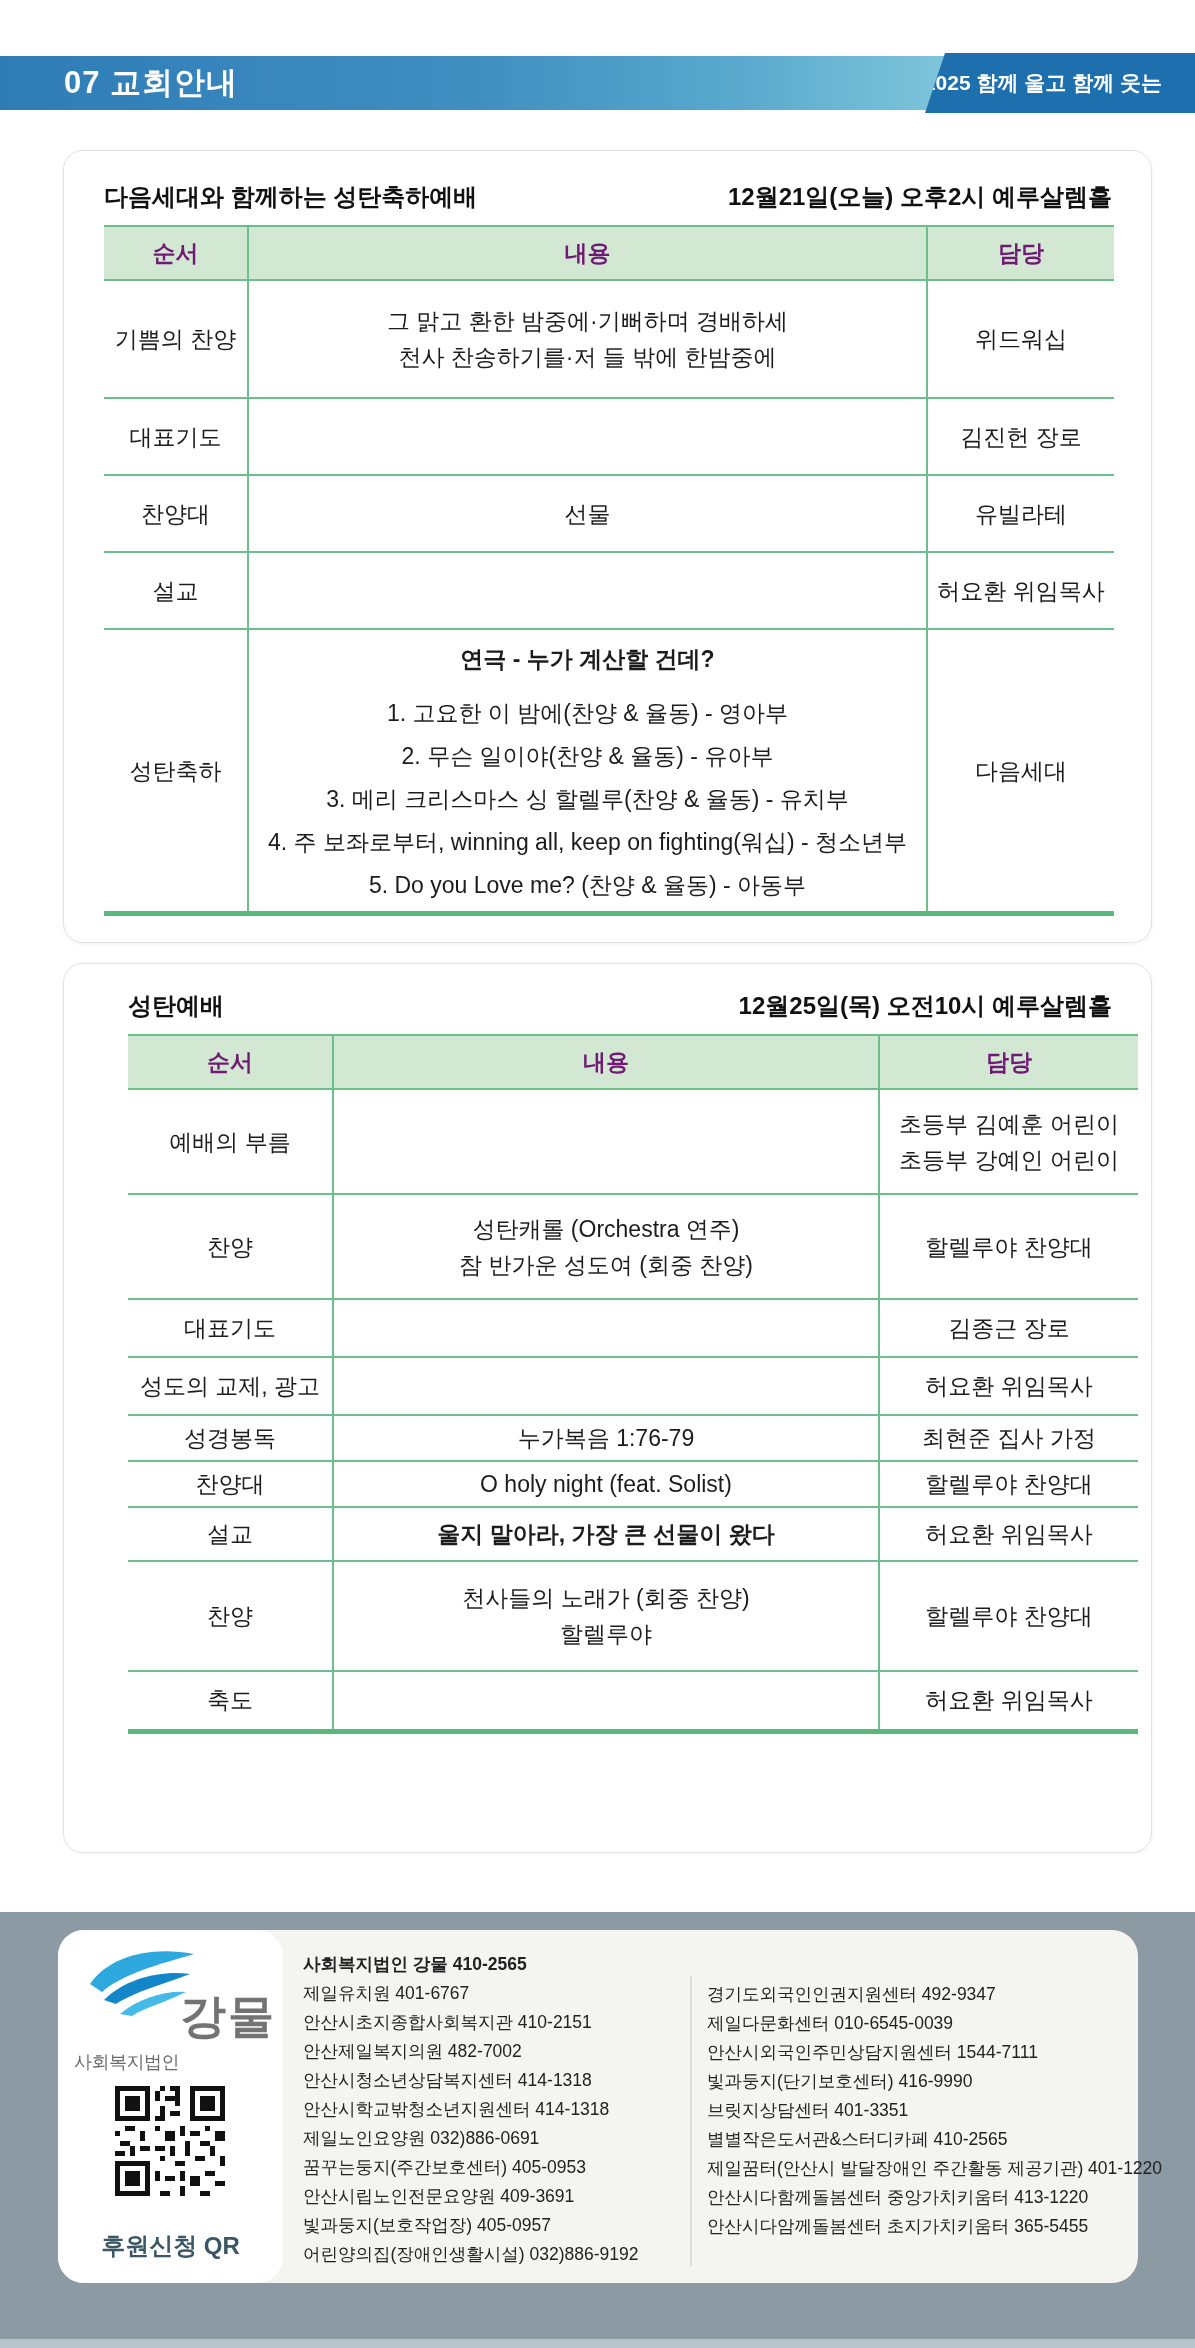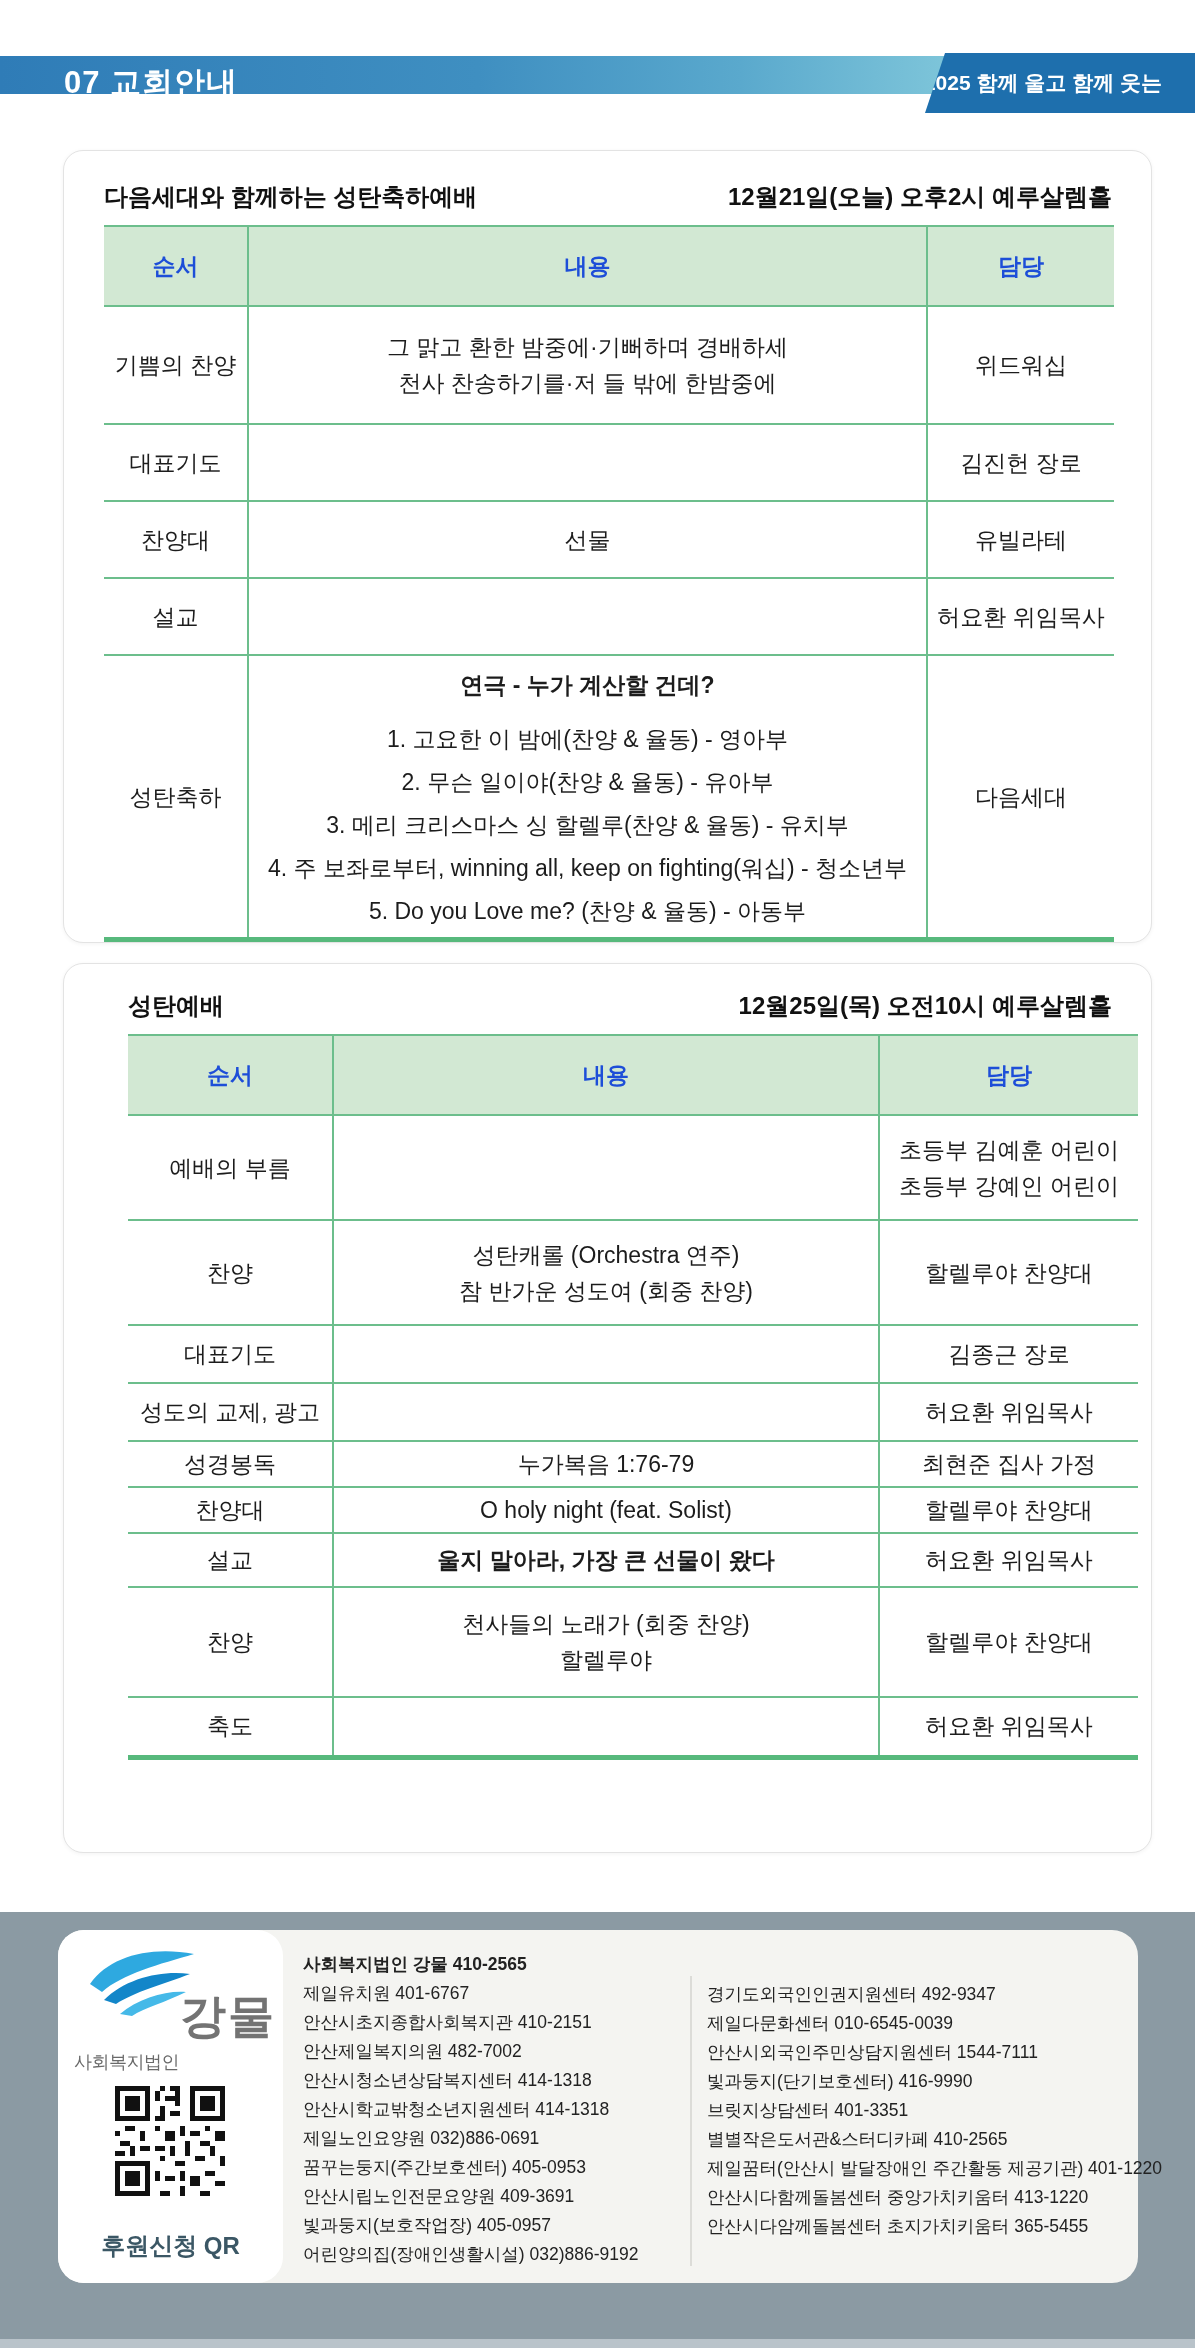--- a/index.html
+++ b/index.html
@@ -4,21 +4,21 @@
 <style>
   * { margin:0; padding:0; box-sizing:border-box; }
   html,body { width:1195px; }
   body {
     position:relative; width:1195px; height:2348px; background:#ffffff;
     font-family:"Liberation Sans","DejaVu Sans",sans-serif; color:#1c1c1c;
     overflow:hidden;
   }
   
   .top-bar {
-    position:absolute; left:0; top:56px; width:1195px; height:38px;
+    position:absolute; left:0; top:56px; width:1195px; height:54px;
     background:linear-gradient(90deg,#2f7cb7 0%,#3f8fc1 40%,#5aa9cd 62%,#7fc6da 80%);
   }
   .top-bar-label {
     position:absolute; left:64px; top:0; height:54px; line-height:54px;
     color:#ffffff; font-size:31px; font-weight:800; letter-spacing:1px;
   }
   .top-bar-right {
     position:absolute; left:900px; top:53px; width:295px; height:60px;
     background:#1e6fad;
     clip-path:polygon(45px 0, 100% 0, 100% 100%, 25px 100%);
@@ -40,22 +40,22 @@
     margin:30px 39px 12px 40px;
   }
   #card2 .card-head { margin-top:26px; }
   .card-title, .card-datetime { font-size:24px; font-weight:700; color:#111; }
   
   table.svc {
     border-collapse:collapse; table-layout:fixed; width:1010px; margin-left:40px;
     border-top:2px solid #6cbe8c; border-bottom:5px solid #57b97c;
   }
   table.svc th {
-    background:#d2e8d3; height:80px; font-size:23px; font-weight:700;
-    text-align:center; vertical-align:middle; color:#1d4ed8;
+    background:#d2e8d3; height:54px; font-size:23px; font-weight:700;
+    text-align:center; vertical-align:middle; color:#701a75;
   }
   table.svc td {
     border-top:2px solid #6cbe8c; font-size:23px; text-align:center;
     vertical-align:middle; color:#1c1c1c; padding:4px 6px; line-height:36px;
   }
   table.svc th:nth-child(2), table.svc td:nth-child(2) {
     border-left:2px solid #6cbe8c; border-right:2px solid #6cbe8c;
   }
   #t1 col.c1{width:144px;} #t1 col.c2{width:679px;} #t1 col.c3{width:187px;}
   #t2 col.c1{width:205px;} #t2 col.c2{width:546px;} #t2 col.c3{width:259px;}

